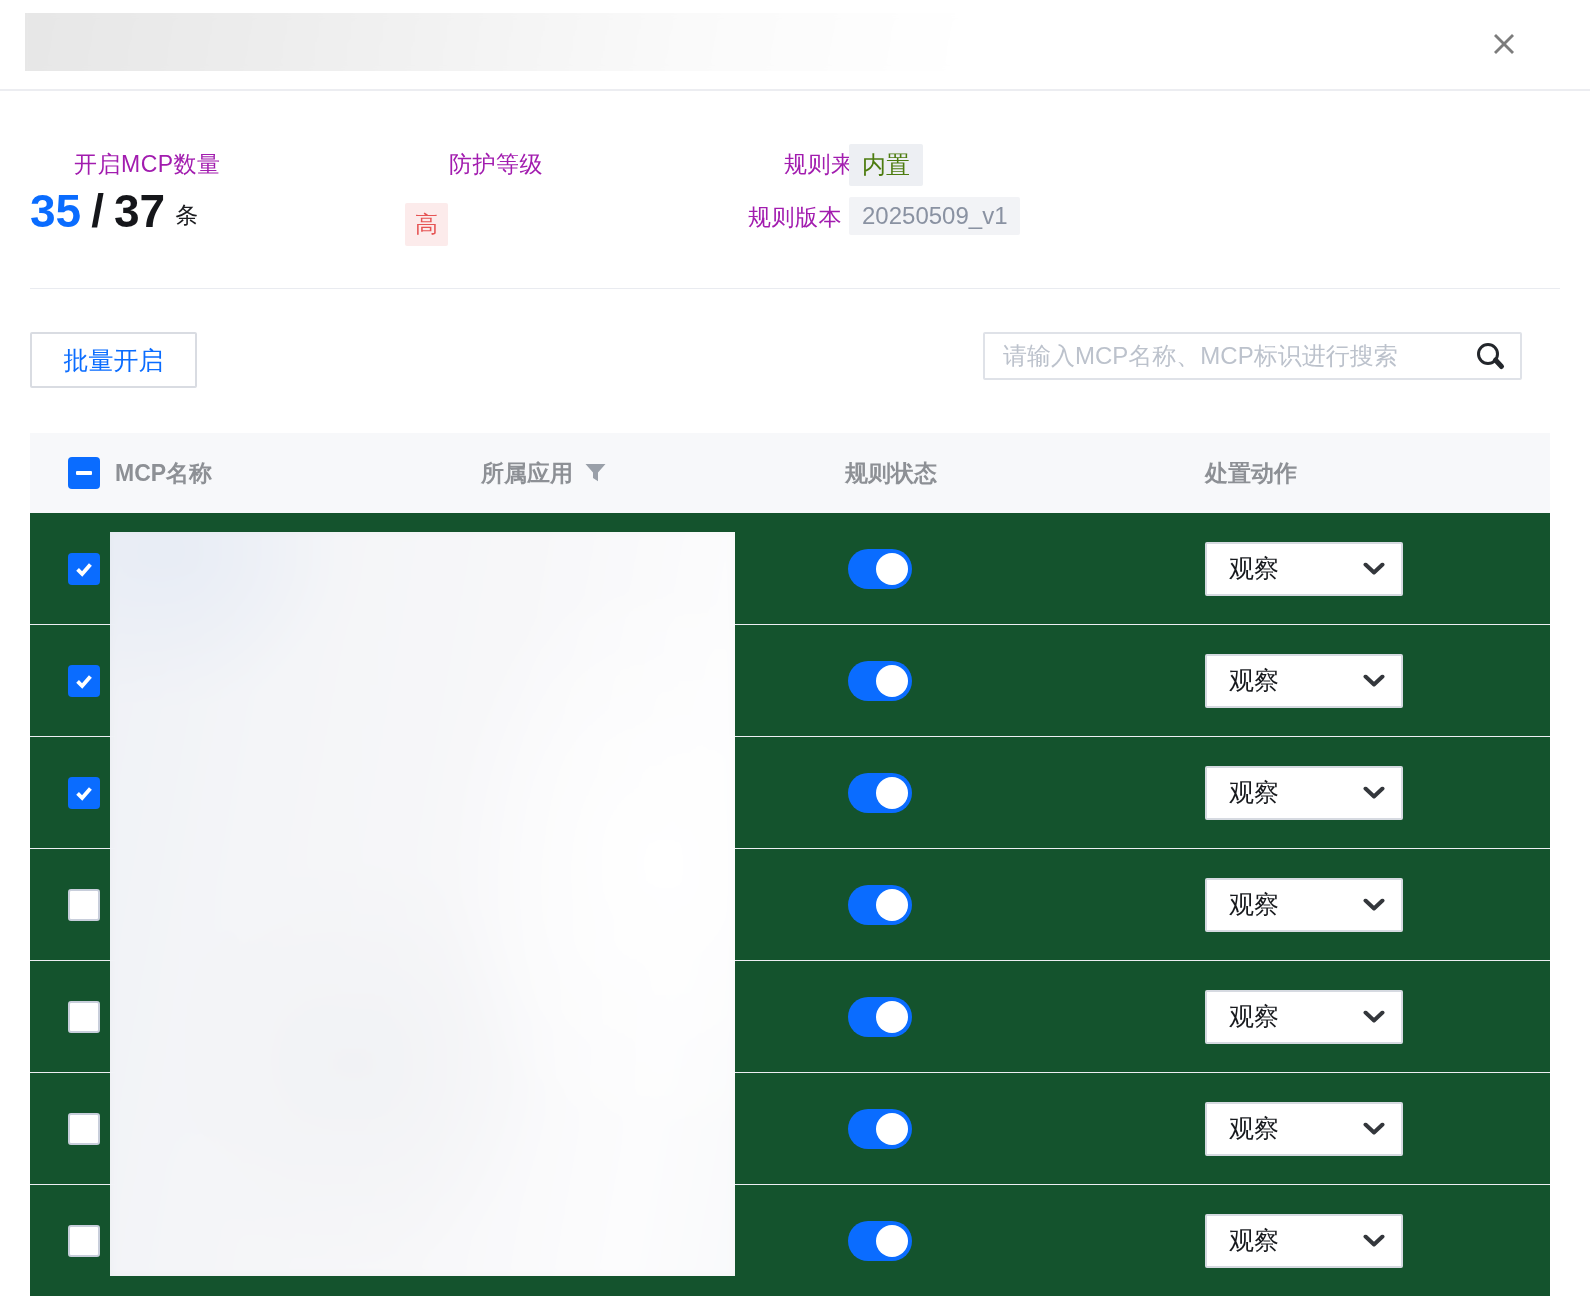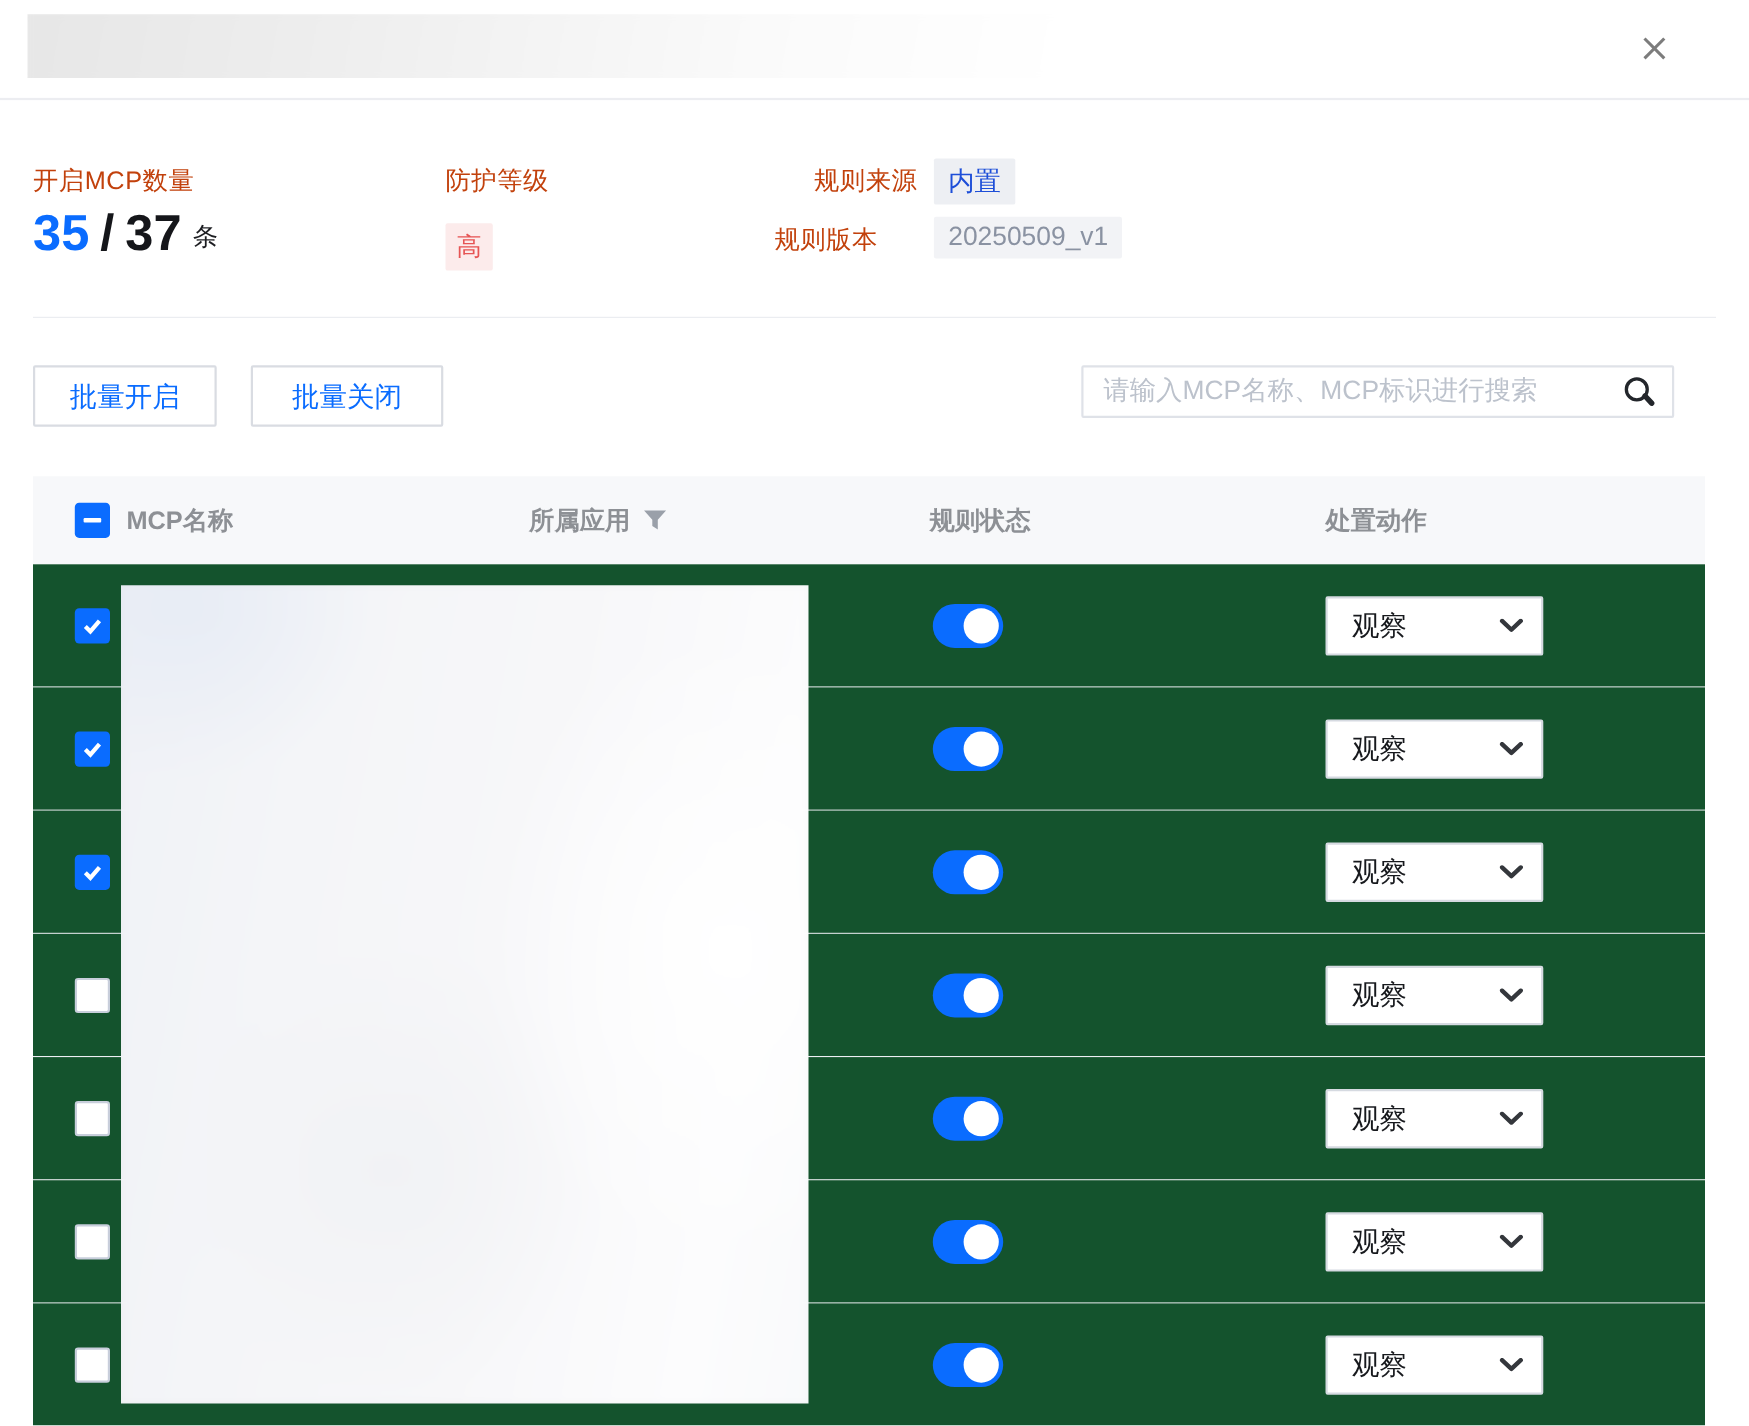--- a/index.html
+++ b/index.html
@@ -9,33 +9,33 @@
   }
   
   .blur-clip{position:absolute;overflow:hidden;}
   .blur-clip .blob{position:absolute;inset:-28px;filter:blur(14px);}
   .title-blur{left:25px;top:13px;width:1050px;height:58px;}
   .title-blur .blob{background:linear-gradient(100deg,#e7e7e7 4%,#ededed 25%,#f4f4f4 45%,#fafafa 62%,#ffffff 88%);}
   .close-btn{position:absolute;left:1478px;top:18px;width:52px;height:52px;display:flex;align-items:center;justify-content:center;cursor:pointer;background:none;border:none;padding:0;}
   .header-divider{position:absolute;left:0;top:89px;width:1590px;height:2px;background:#ecedf1;}
 
   
-  .stat-label{position:absolute;font-size:23px;color:#c2410c;letter-spacing:.5px;}
+  .stat-label{position:absolute;font-size:23px;color:#a21caf;letter-spacing:.5px;margin-left:44px;}
   .lbl-enabled{left:30px;top:149px;}
   .lbl-level{left:405px;top:149px;}
   .lbl-source{left:740px;top:149px;}
   .lbl-version{left:704px;top:202px;}
   .stat-value-row{position:absolute;left:30px;top:188px;display:flex;align-items:flex-end;}
   .num-current{font-size:46px;font-weight:700;color:#0a6cff;line-height:1;}
   .num-sep{font-size:46px;font-weight:700;color:#15161a;line-height:1;margin:0 10px;}
   .num-total{font-size:46px;font-weight:700;color:#15161a;line-height:1;}
   .num-unit{font-size:23px;color:#1c1d21;margin-left:10px;padding-bottom:3px;}
   .badge{position:absolute;display:inline-block;border-radius:2px;white-space:nowrap;}
   .badge-level{left:405px;top:203px;background:#fcebeb;color:#e65454;font-size:23px;padding:6px 10px;}
-  .badge-source{left:849px;top:144px;background:#edeff3;color:#1d4ed8;font-size:24px;padding:5px 13px;}
+  .badge-source{left:849px;top:144px;background:#edeff3;color:#4d7c0f;font-size:24px;padding:5px 13px;}
   .badge-version{left:849px;top:197px;background:#f2f3f6;color:#8a92a2;font-size:24px;padding:5px 13px;}
   .stats-divider{position:absolute;left:30px;top:288px;width:1530px;height:1px;background:#e9ebf0;}
 
   
   .tool-btn{position:absolute;top:332px;height:56px;background:#fff;border:2px solid #d9dce2;border-radius:2px;
     color:#0a6cff;font-size:25px;display:flex;align-items:center;justify-content:center;cursor:pointer;box-sizing:border-box;
     font-family:inherit;}
   .btn-enable{left:30px;width:167px;}
   .btn-disable{left:228px;width:175px;}
   .btn-modify{left:425px;width:270px;}
@@ -106,21 +106,20 @@
 
   <span class="stat-label lbl-source">规则来源</span>
   <span class="badge badge-source">内置</span>
 
   <span class="stat-label lbl-version">规则版本</span>
   <span class="badge badge-version">20250509_v1</span>
 
   <div class="stats-divider"></div>
 
   <button class="tool-btn btn-enable">批量开启</button>
-  <button class="tool-btn btn-disable">批量关闭</button>
 
   <div class="search-box">
     <input type="text" placeholder="请输入MCP名称、MCP标识进行搜索" style="">
     <span class="search-icon">
       <svg width="32" height="32" viewBox="0 0 32 32">
         <circle cx="14" cy="14" r="9.5" fill="none" stroke="#23262b" stroke-width="3"></circle>
         <path d="M21.5 20 L27.5 26.5" stroke="#23262b" stroke-width="5" stroke-linecap="round"></path>
       </svg>
     </span>
   </div>

